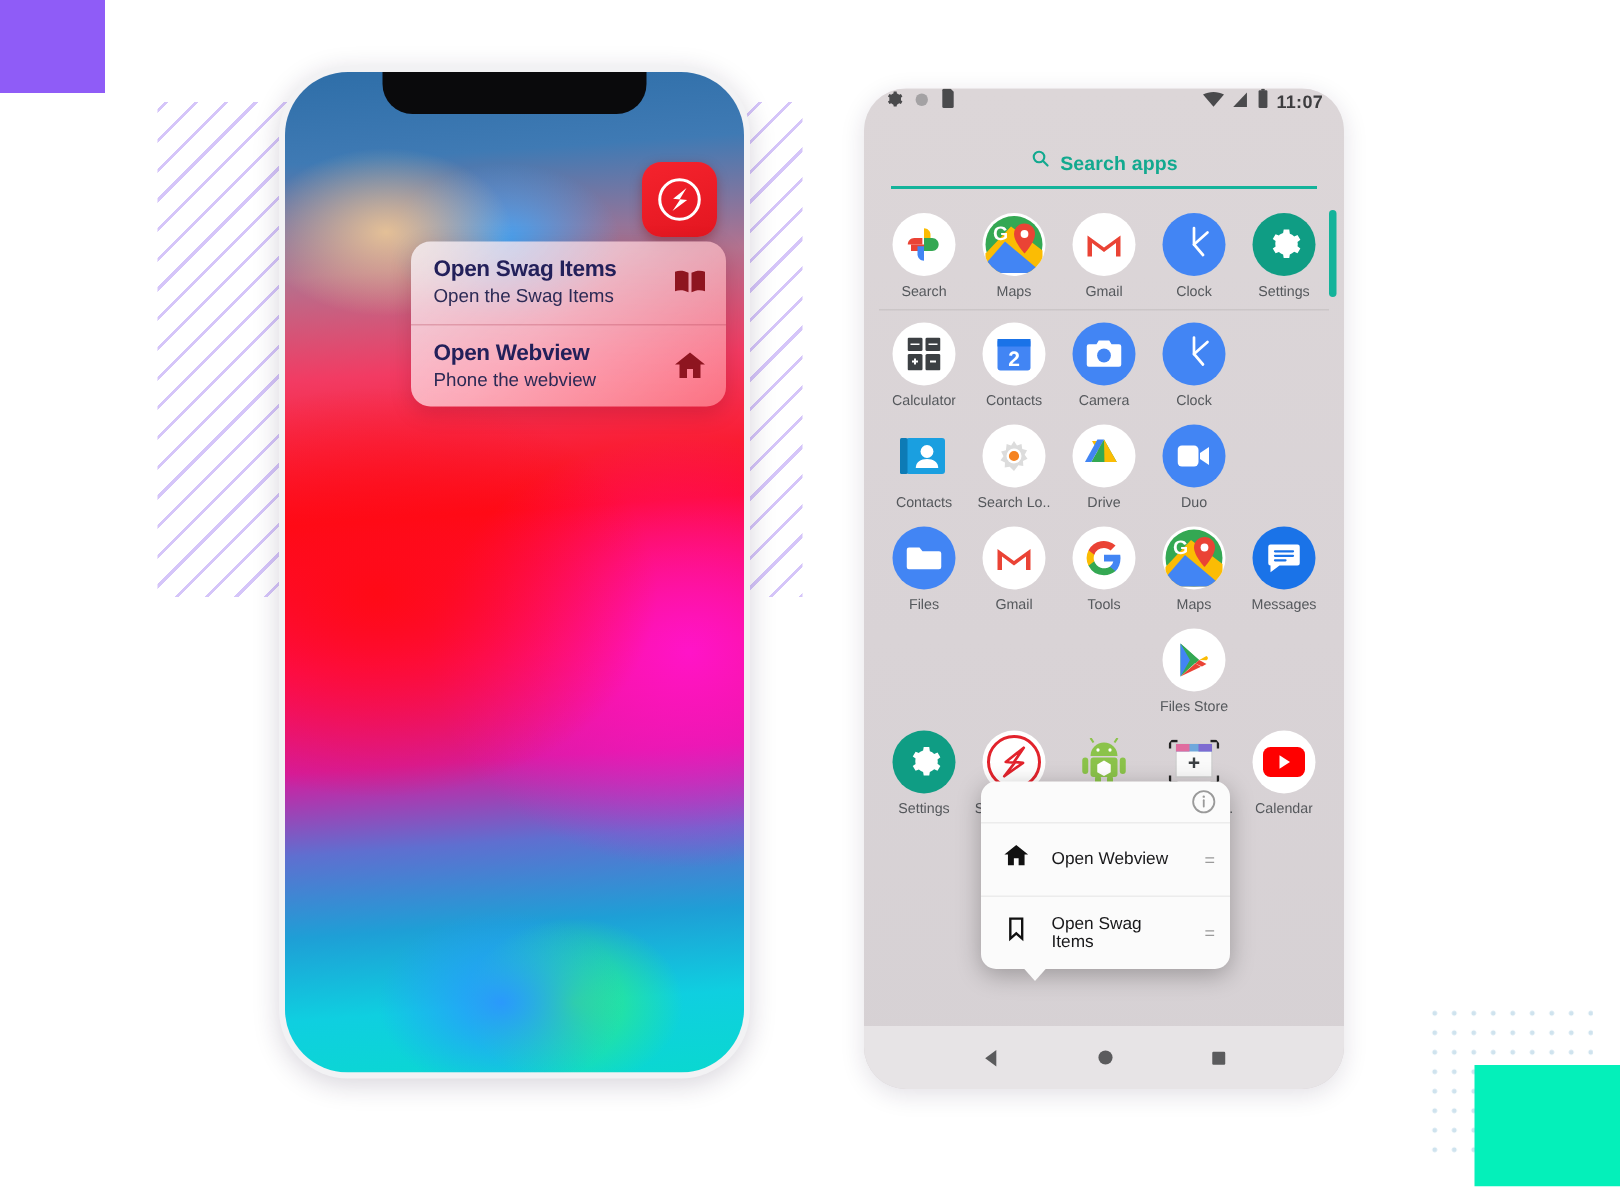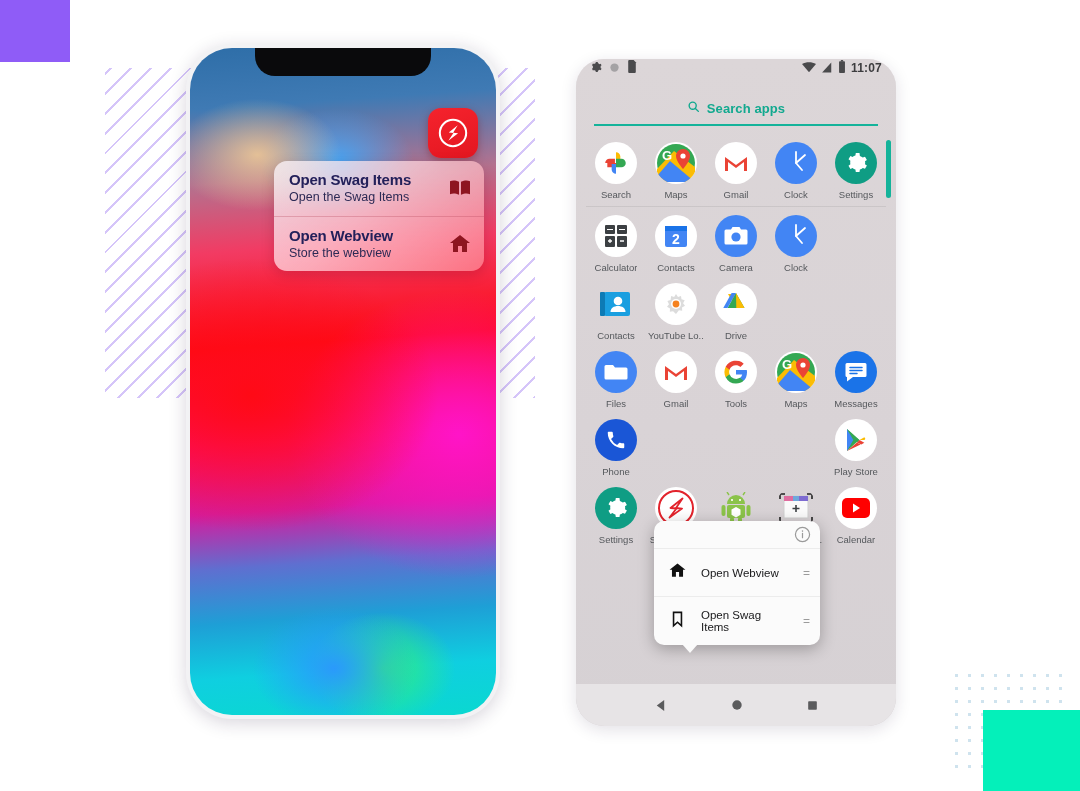--- a/index.html
+++ b/index.html
@@ -202,21 +202,21 @@
           </div>
           <span class="ios-menu-icon">
             <svg width="24" height="24" viewBox="0 0 24 24" fill="currentColor" aria-hidden="true">
               <path d="M2 5.2c2.6-1.1 5.6-1.1 9 .6v13c-3.4-1.7-6.4-1.7-9-.6V5.2zm20 0v13c-2.6-1.1-5.6-1.1-9 .6v-13c3.4-1.7 6.4-1.7 9-.6z"></path>
             </svg>
           </span>
         </div>
         <div class="ios-menu-row">
           <div class="ios-menu-text">
             <div class="ios-menu-title">Open Webview</div>
-            <div class="ios-menu-sub">Store the webview</div>
+            <div class="ios-menu-sub">Phone the webview</div>
           </div>
           <span class="ios-menu-icon">
             <svg width="24" height="24" viewBox="0 0 24 24" fill="currentColor" aria-hidden="true">
               <path d="M12 3L2 11h3v9h5v-6h4v6h5v-9h3L12 3z"></path>
             </svg>
           </span>
         </div>
       </div>
     </div>
   </div>
@@ -390,36 +390,45 @@
             <div class="app-label">Contacts</div>
           </div>
           <div class="app-cell">
             <div class="app-icon" style="background:#fff">
               <svg width="26" height="26" viewBox="0 0 26 26" aria-hidden="true">
                 <path d="M13 3l2 3 3-1 .5 3.3 3.2.9-1.6 3 1.9 2.6-3 1.6.2 3.3-3.3-.5L13 23l-2.9-2.8-3.3.5.2-3.3-3-1.6L6 13.2 4.4 10l3.2-.9L8.1 5l3 1z" fill="#dcdcdc"></path>
                 <circle cx="13" cy="13" r="5" fill="#fff"></circle>
                 <circle cx="13" cy="13" r="3.4" fill="#f5821f"></circle>
               </svg>
             </div>
-            <div class="app-label">YouTube Lo..</div>
+            <div class="app-label">Search Lo..</div>
           </div>
           <div class="app-cell">
             <div class="app-icon" style="background:#fff">
               <svg width="26" height="24" viewBox="0 0 26 24" aria-hidden="true">
                 <path d="M9 2h8l8 14h-8z" fill="#fbbc04" transform="translate(-4,0)"></path>
                 <path d="M13 2L21 16H5z" fill="#fbbc04" opacity="0"></path>
                 <path d="M13 1l8.5 15h-17z" fill="#34a853"></path>
                 <path d="M4.5 16L13 1 8.6 1 0.3 16z" fill="#4285f4"></path>
                 <path d="M0.3 16h21.2l-2.4 4.3H2.7z" fill="#4285f4" opacity="0"></path>
                 <path d="M13 1l8.5 15h-8.2z" fill="#fbbc04"></path>
                 <path d="M4.6 16h17l-2.4 4.4H7z" fill="#1a73e8" opacity="0"></path>
               </svg>
             </div>
             <div class="app-label">Drive</div>
           </div>
+          <div class="app-cell">
+            <div class="app-icon" style="background:#4285f4">
+              <svg width="22" height="16" viewBox="0 0 22 16" fill="#fff" aria-hidden="true">
+                <rect x="0" y="1" width="14" height="14" rx="3"></rect>
+                <path d="M15 6l6-4v12l-6-4z"></path>
+              </svg>
+            </div>
+            <div class="app-label">Duo</div>
+          </div>
         </div>
 
         <div class="app-row">
           <div class="app-cell">
             <div class="app-icon" style="background:#4285f4">
               <svg width="24" height="20" viewBox="0 0 24 20" fill="#fff" aria-hidden="true">
                 <path d="M2 3h7l2 2.5h11A1.5 1.5 0 0123.5 7v9A1.5 1.5 0 0122 17.5H2A1.5 1.5 0 01.5 16V4.5A1.5 1.5 0 012 3z"></path>
               </svg>
             </div>
             <div class="app-label">Files</div>
@@ -461,28 +470,20 @@
               <svg width="24" height="22" viewBox="0 0 24 22" aria-hidden="true">
                 <path d="M3 2h18a1.5 1.5 0 011.5 1.5v11A1.5 1.5 0 0121 16H9l-6 4.5V16H3a1.5 1.5 0 01-1.5-1.5v-11A1.5 1.5 0 013 2z" fill="#fff"></path>
                 <path d="M6 6.5h12M6 9.5h12M6 12.5h7" stroke="#1a73e8" stroke-width="1.5" stroke-linecap="round"></path>
               </svg>
             </div>
             <div class="app-label">Messages</div>
           </div>
         </div>
 
         <div class="app-row">
-          <div class="app-cell">
-            <div class="app-icon" style="background:#1a56d6">
-              <svg width="22" height="22" viewBox="0 0 24 24" fill="#fff" aria-hidden="true">
-                <path d="M6.6 10.8a15.5 15.5 0 006.6 6.6l2.2-2.2c.3-.3.7-.4 1-.2 1.2.4 2.4.6 3.6.6.6 0 1 .5 1 1V20c0 .6-.4 1-1 1C10.6 21 3 13.4 3 4c0-.6.5-1 1-1h3.5c.6 0 1 .4 1 1 0 1.3.2 2.5.6 3.6.1.4 0 .8-.2 1l-2.3 2.2z"></path>
-              </svg>
-            </div>
-            <div class="app-label">Phone</div>
-          </div>
           <div class="app-cell">
             <div class="app-icon"></div>
             <div class="app-label"></div>
           </div>
           <div class="app-cell">
             <div class="app-icon"></div>
             <div class="app-label"></div>
           </div>
           <div class="app-cell">
             <div class="app-icon"></div>
@@ -494,21 +495,21 @@
                 <path d="M2 1l12 11L2 23z" fill="#34a853"></path>
                 <path d="M2 1l12 11L2 23z" fill="none"></path>
                 <path d="M2 1l8.4 7.6L2 23z" fill="#4285f4" opacity="0"></path>
                 <path d="M2 1v22l6.3-11z" fill="#4285f4"></path>
                 <path d="M2 1l12.5 11-2.6 2.4z" fill="#34a853"></path>
                 <path d="M11.9 14.4l2.6-2.4 4.8 2.7-3 1.7z" fill="#ea4335"></path>
                 <path d="M14.5 12l4.8-2.7c1.3.8 1.3 2 0 2.8L14.5 12z" fill="#fbbc04"></path>
                 <path d="M2 23l9.9-8.6 3.7 2.1z" fill="#ea4335"></path>
               </svg>
             </div>
-            <div class="app-label">Play Store</div>
+            <div class="app-label">Files Store</div>
           </div>
         </div>
 
         <div class="app-row">
           <div class="app-cell">
             <div class="app-icon" style="background:#0f9d84">
               <svg width="24" height="24" viewBox="0 0 24 24" fill="#fff" aria-hidden="true">
                 <path d="M12 8.2a3.8 3.8 0 100 7.6 3.8 3.8 0 000-7.6zm9.2 3.8c0-.6-.1-1.1-.2-1.7l1.9-1.4-1.9-3.2-2.2.9a7.4 7.4 0 00-2.9-1.7L15.5 2h-3.7l-.4 2.4c-1 .3-2 .8-2.8 1.6l-2.2-.9-1.9 3.2 1.9 1.4c-.1.6-.2 1.1-.2 1.8s.1 1.2.2 1.8l-1.9 1.4 1.9 3.2 2.2-.9c.8.7 1.8 1.3 2.8 1.6l.4 2.4h3.7l.4-2.4c1-.3 2-.9 2.9-1.7l2.2.9 1.9-3.2-1.9-1.4c.1-.6.2-1.1.2-1.7z"></path>
               </svg>
             </div>

